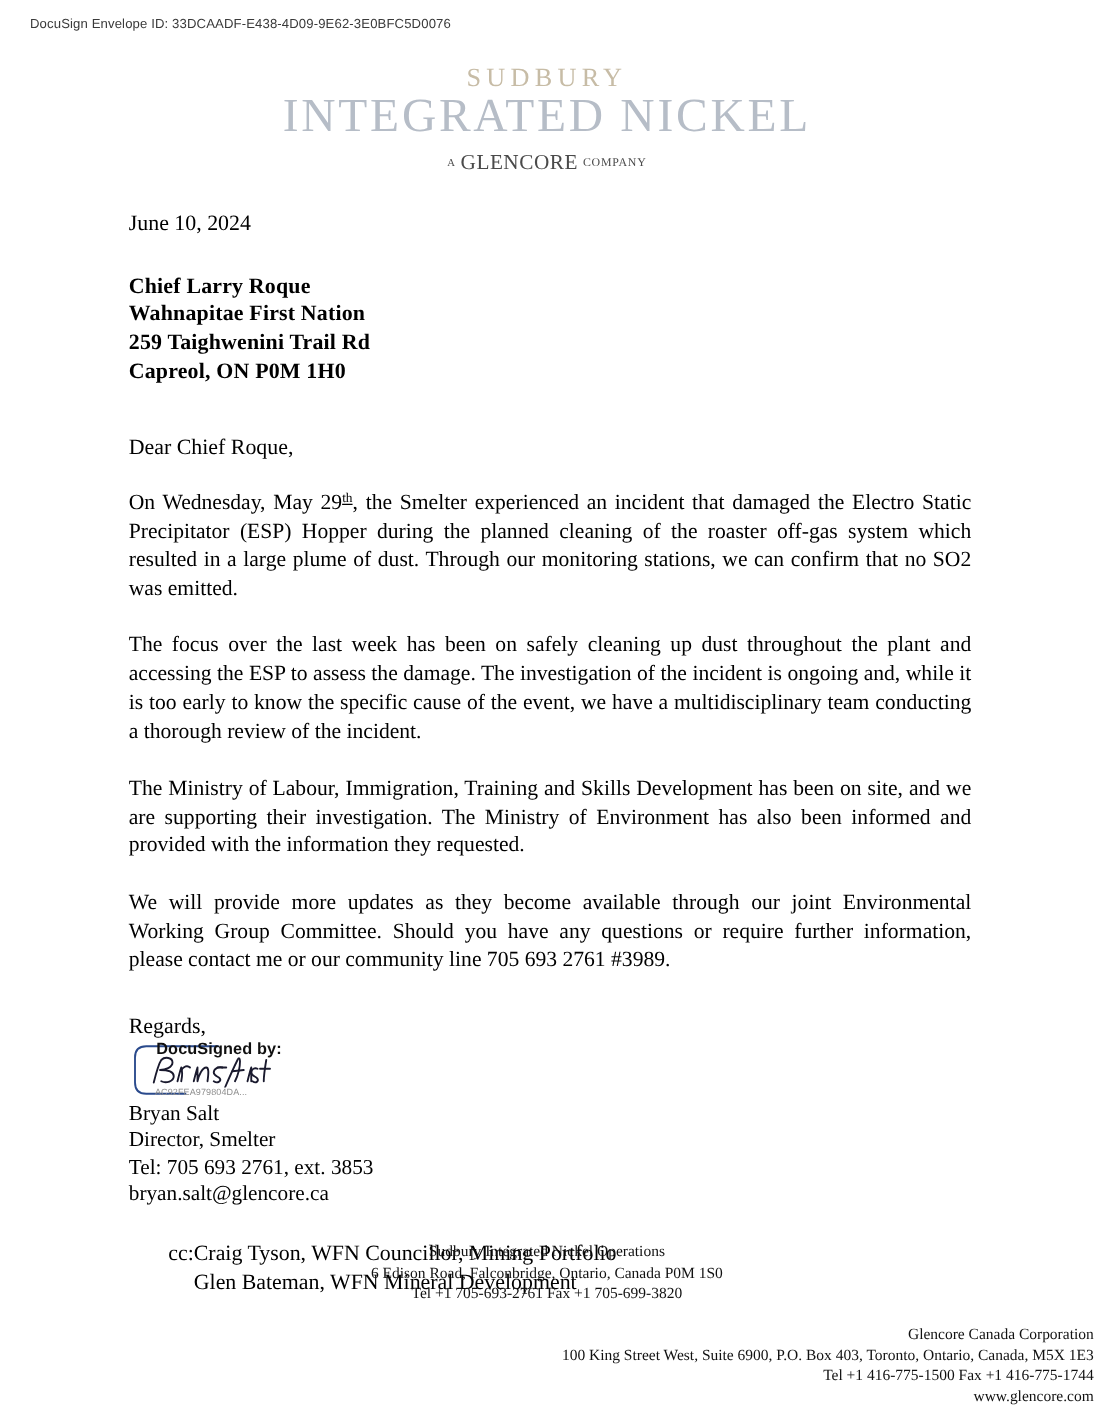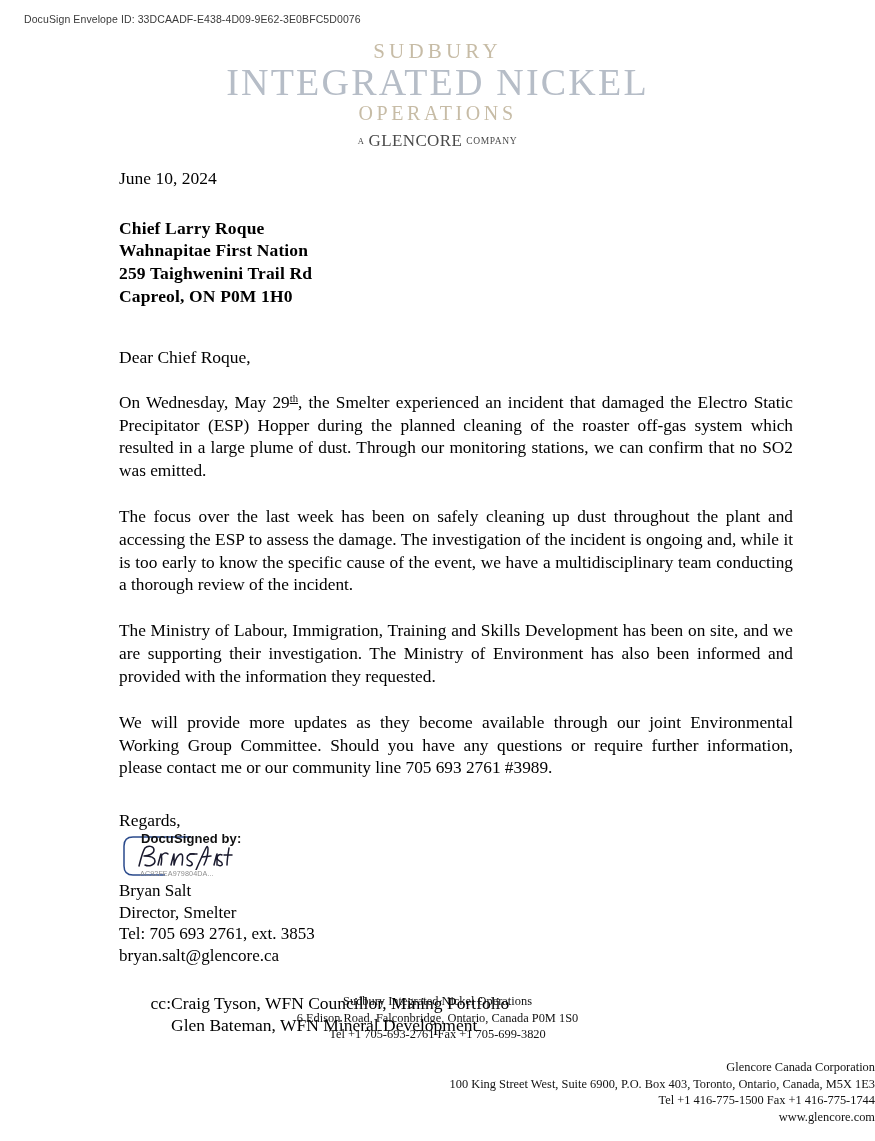--- a/index.html
+++ b/index.html
@@ -24,21 +24,21 @@
     font-family: "Liberation Sans", sans-serif;
     font-size: 10.5px;
     color: #3a3a3a;
     letter-spacing: 0.1px;
     white-space: nowrap;
   }
 
   
   .letterhead {
     position: absolute;
-    top: 41px;
+    top: 52px;
     left: 0;
     width: 875px;
     text-align: center;
     line-height: 1;
   }
   .lh-sudbury {
     font-family: "Liberation Serif", serif;
     font-size: 21px;
     letter-spacing: 4.2px;
     color: #c7bca6;
@@ -80,21 +80,21 @@
   }
   .lh-glencore .g-company {
     font-size: 9.5px;
     letter-spacing: 0.6px;
     vertical-align: 2px;
   }
 
   
   .doc-body {
     position: absolute;
-    left: 119px;
+    left: 103px;
     top: 168px;
     width: 674px;
   }
   .date-line {
     font-size: 17.5px;
     line-height: 1.25;
   }
   .recipient {
     margin-top: 27px;
     font-size: 17.5px;
@@ -215,21 +215,20 @@
   .footer-one div, .footer-two div { white-space: nowrap; }
 </style>
 </head>
 <body>
 
 <div class="envelope-id">DocuSign Envelope ID: 33DCAADF-E438-4D09-9E62-3E0BFC5D0076</div>
 
 <div class="letterhead">
   <span class="lh-sudbury">SUDBURY</span>
   <span class="lh-main">INTEGRATED NICKEL</span>
-  <span class="lh-operations">OPERATIONS</span>
   <span class="lh-glencore">
     <span class="g-a">A</span>
     <span class="g-name">GLENCORE</span>
     <span class="g-company">COMPANY</span>
   </span>
 </div>
 
 <div class="doc-body">
 
   <div class="date-line">June 10, 2024</div>

